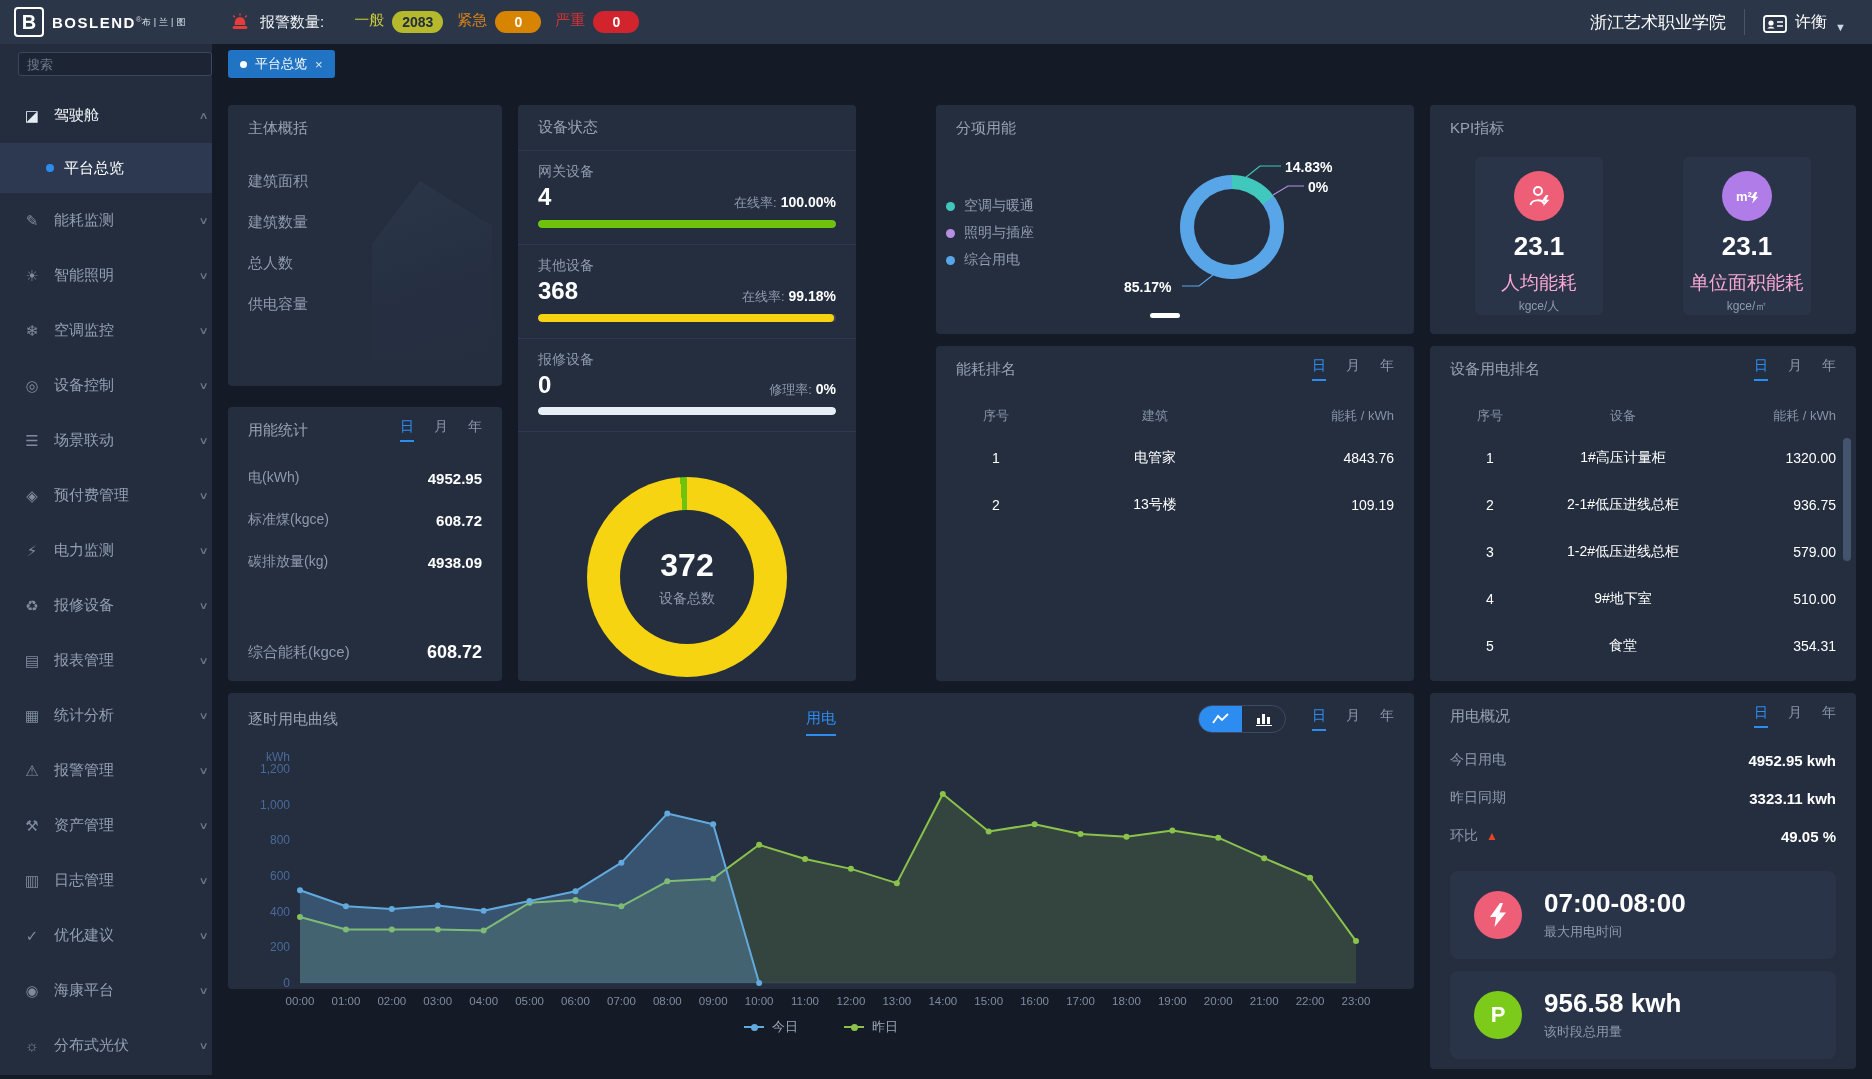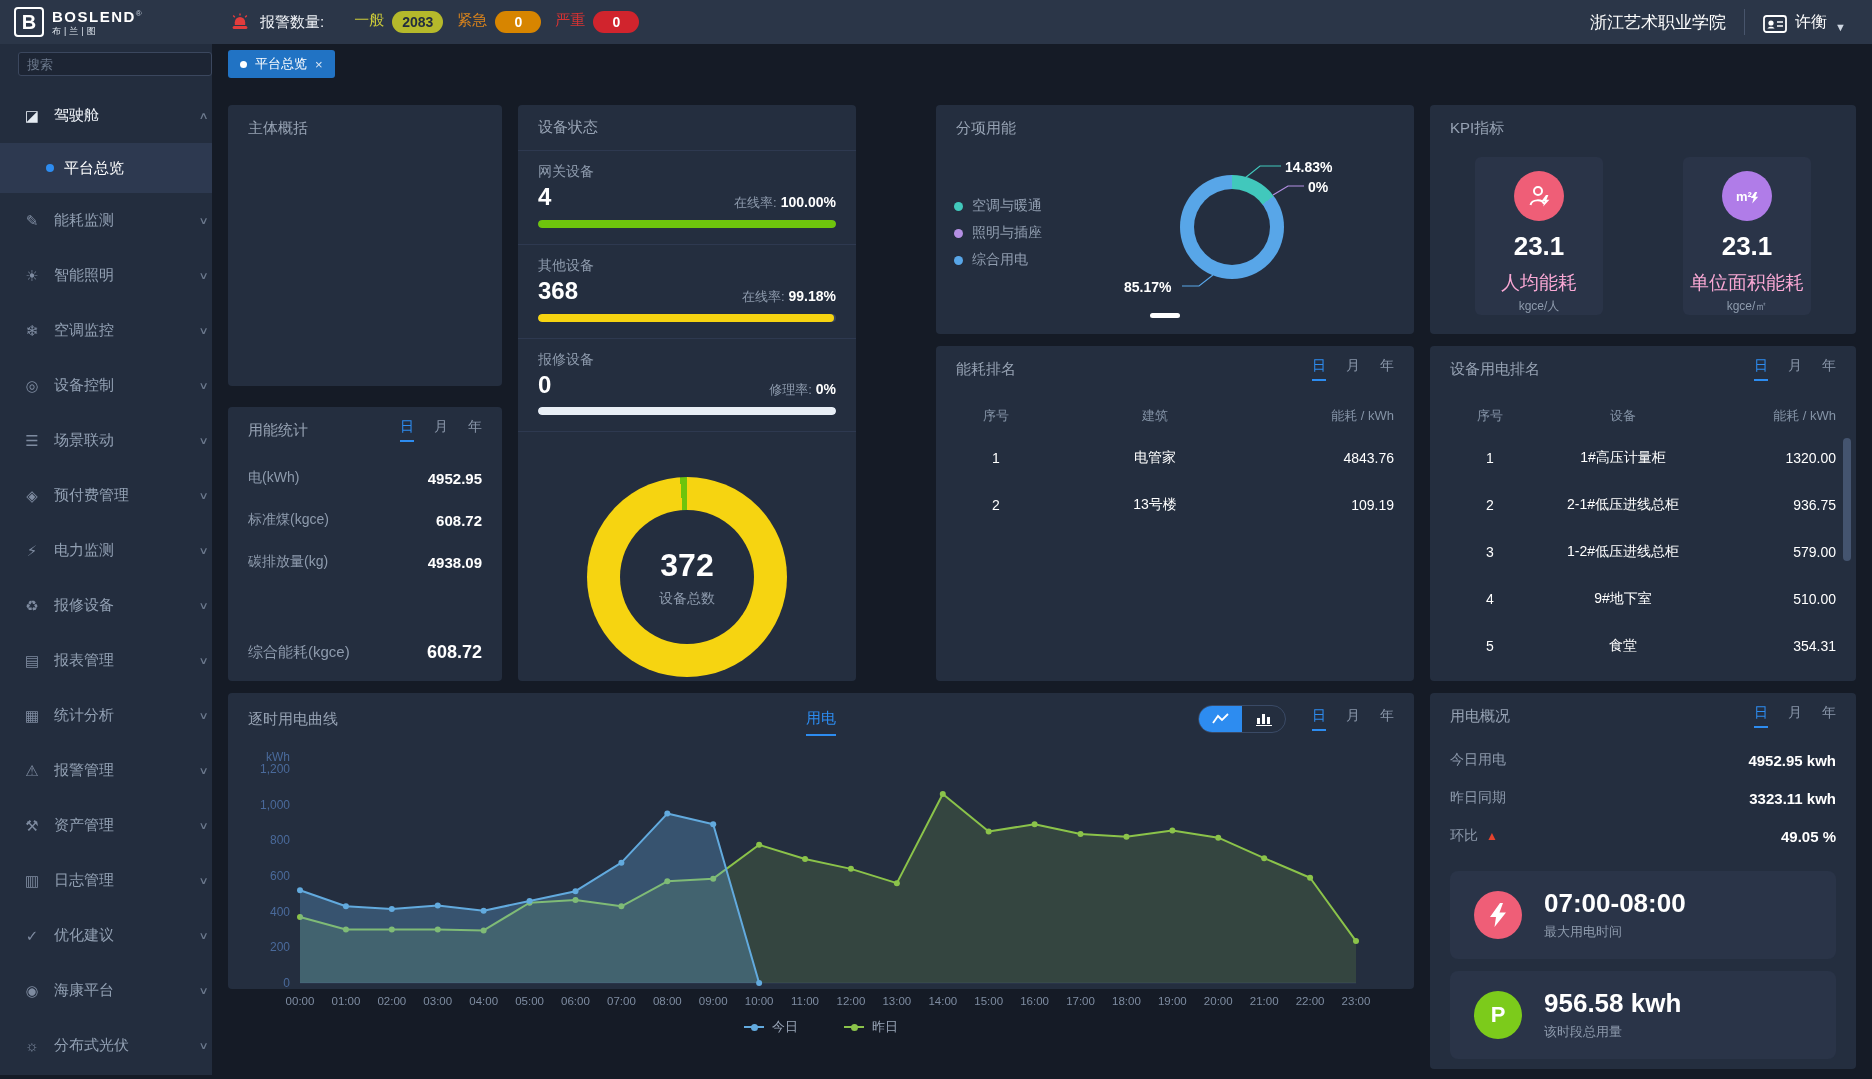--- a/index.html
+++ b/index.html
@@ -5,21 +5,21 @@
   * { margin:0; padding:0; box-sizing:border-box; }
   html,body { width:1872px; height:1079px; overflow:hidden; background:#151b26;
     font-family:"Liberation Sans","DejaVu Sans",sans-serif; color:#c6cfdb; font-size:14px; }
 
   
   .topbar { position:absolute; left:0; top:0; width:1872px; height:44px; background:#2b3648;
     display:flex; align-items:center; z-index:5; }
   .logo-area { width:212px; display:flex; align-items:center; padding-left:14px; gap:8px; }
   .logo-mark { width:30px; height:30px; border:2.5px solid #fff; border-radius:4px; color:#fff;
     font-weight:bold; font-size:20px; display:flex; align-items:center; justify-content:center; }
-  .logo-text { display:flex; flex-direction:column; line-height:1; }
+  .logo-text { display:flex; flex-direction:row; line-height:1; }
   .logo-name { color:#fff; font-weight:bold; font-size:15px; letter-spacing:1.5px; }
   .logo-reg { font-size:8px; vertical-align:super; }
   .logo-sub { color:#dfe6ee; font-size:9px; letter-spacing:3px; margin-top:3px; }
   .alarm-area { display:flex; align-items:center; gap:10px; margin-left:18px; }
   .alarm-title { color:#f2f5f9; font-size:15px; margin-right:6px; }
   .alarm-group { display:flex; gap:8px; margin-left:14px; }
   .alarm-label { font-size:15px; }
   .alarm-pill { min-width:46px; height:22px; border-radius:11px; display:inline-flex;
     align-items:center; justify-content:center; font-size:14px; font-weight:bold; padding:0 10px; }
   .top-right { margin-left:auto; display:flex; align-items:center; padding-right:26px; gap:18px; }
@@ -84,21 +84,21 @@
   .ds-track { margin-top:8px; height:8px; border-radius:4px; background:#39455c; overflow:hidden; }
   .ds-fill { height:100%; border-radius:4px; }
   .ds-donut-area { display:flex; align-items:center; justify-content:center; height:290px; }
   .donut { position:relative; border-radius:50%; }
   .donut-hole { position:absolute; background:#242e3f; border-radius:50%; display:flex;
     flex-direction:column; align-items:center; justify-content:center; }
   .donut-total { color:#fff; font-size:32px; font-weight:bold; }
   .donut-total-label { color:#8e9bad; font-size:14px; margin-top:6px; }
 
   
-  .sub-legend { position:absolute; left:18px; top:92px; display:flex; flex-direction:column; gap:9px;justify-content:center; }
+  .sub-legend { position:absolute; left:10px; top:92px; display:flex; flex-direction:column; gap:9px;justify-content:center; }
   .legend-item { display:flex; align-items:center; gap:9px; color:#929fb1; font-size:14px; }
   .legend-item .dot { width:9px; height:9px; border-radius:50%; }
   .pie-label { position:absolute; color:#fff; font-size:14px; font-weight:bold; }
   .carousel-dash { position:absolute; left:214px; top:208px; width:30px; height:5px;
     border-radius:3px; background:#fff; }
 
   
   .kpi-body { display:flex; justify-content:center; gap:80px; padding-top:6px; }
   .kpi-tile { width:128px; height:158px; background:#2a3448; border-radius:6px; display:flex;
     flex-direction:column; align-items:center; padding-top:14px; }
@@ -320,20 +320,39 @@
       <span class="tab-close">×</span>
     </div>
   </div>
 
   <div class="dashboard">
 
     <section class="card" style="left:16px;top:21px;width:274px;height:281px;">
       <div class="card-header">
           <span class="card-title">主体概括</span>
         </div>
+      <div class="ov-rows">
+        <div class="ov-watermark"></div>
+        <div class="ov-row">
+            <span>建筑面积</span>
+            <span></span>
+          </div>
+        <div class="ov-row">
+            <span>建筑数量</span>
+            <span></span>
+          </div>
+        <div class="ov-row">
+            <span>总人数</span>
+            <span></span>
+          </div>
+        <div class="ov-row">
+            <span>供电容量</span>
+            <span></span>
+          </div>
+      </div>
     </section>
 
     <section class="card" style="left:16px;top:323px;width:274px;height:274px;">
       <div class="card-header">
         <span class="card-title">用能统计</span>
         <div class="ptabs">
           <span class="ptab active">日</span>
           <span class="ptab">月</span>
           <span class="ptab">年</span>
         </div>

